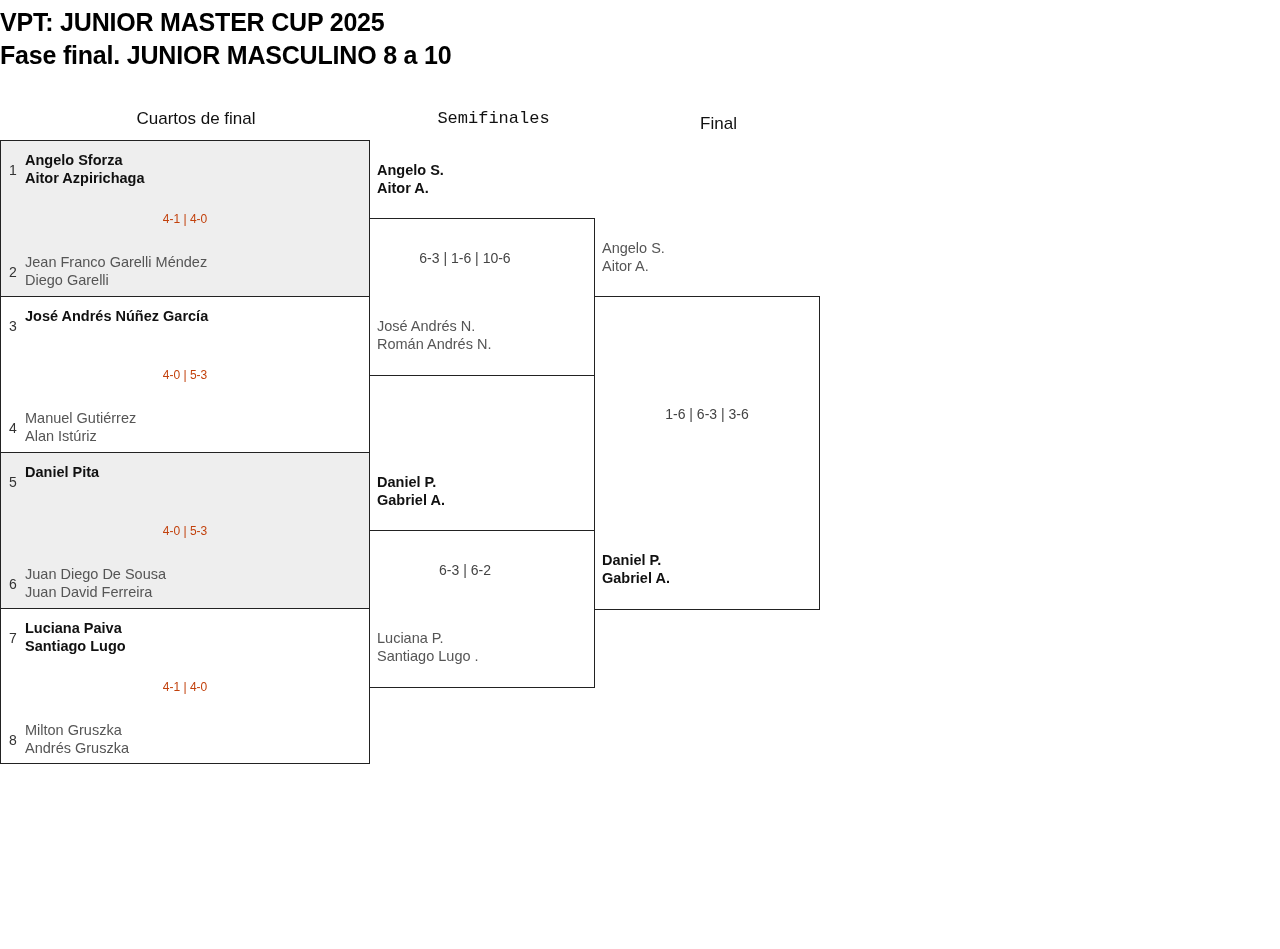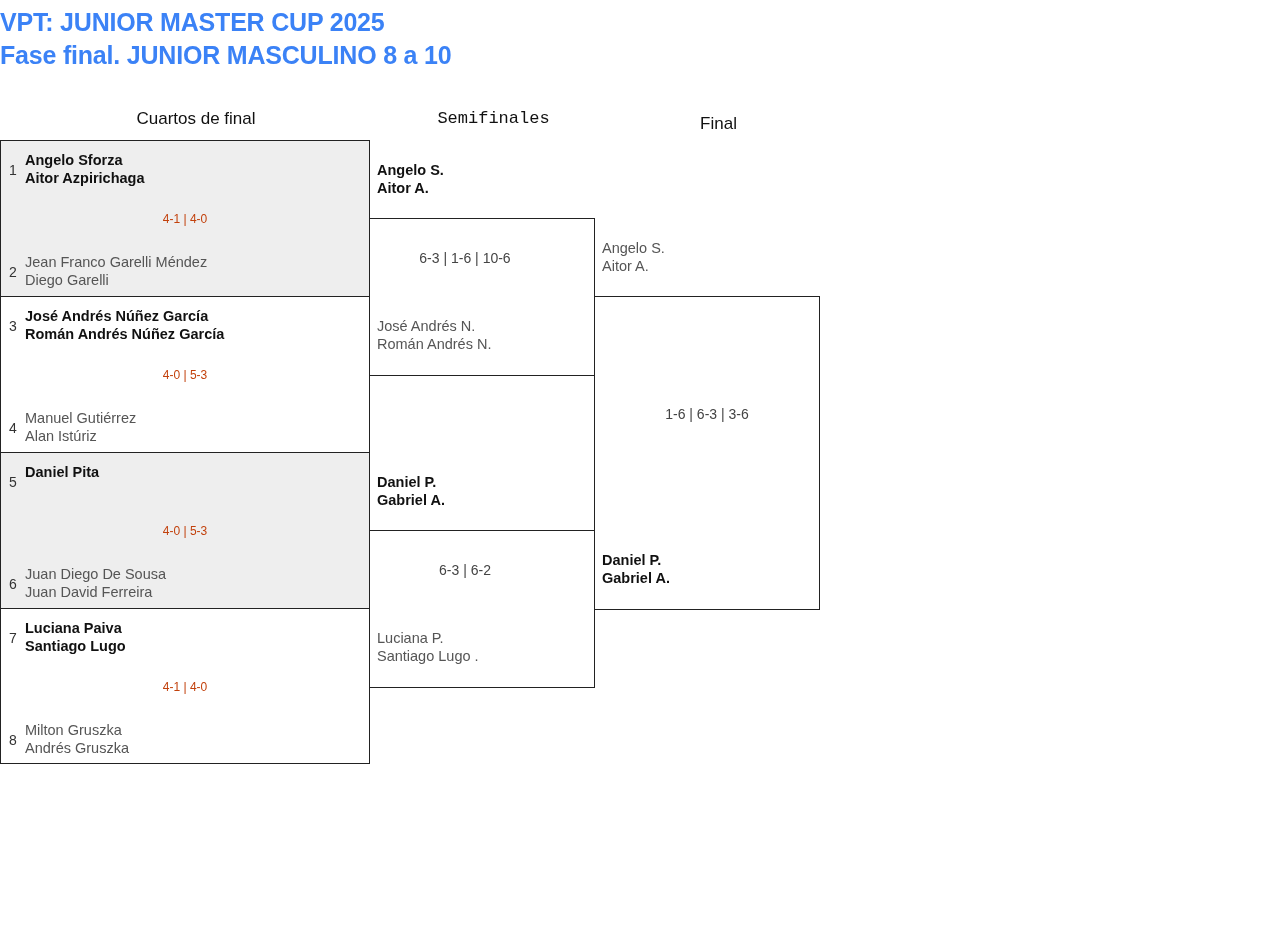--- a/index.html
+++ b/index.html
@@ -17,21 +17,21 @@
   }
 
   
   #title-block { position: absolute; left: 0; top: 6px; }
   .title-line {
     font-size: 25px;
     font-weight: 700;
     letter-spacing: -0.2px;
     line-height: 33px;
     white-space: nowrap;
-    color: #3b82f6;
+    color: #000000;
   }
 
   
   .round-header {
     position: absolute;
     font-size: 17px;
     font-weight: 400;
     color: #111111;
     text-align: center;
     white-space: nowrap;
@@ -185,21 +185,20 @@
         <div class="player">Diego Garelli</div>
       </div>
     </div>
   </div>
 
   <div class="qf-match">
     <div class="team-row top winner">
       <div class="seed">3</div>
       <div class="players">
         <div class="player">José Andrés Núñez García</div>
-        <div class="player">Román Andrés Núñez García</div>
       </div>
     </div>
     <div class="qf-score">4-0 | 5-3</div>
     <div class="team-row bottom loser">
       <div class="seed">4</div>
       <div class="players">
         <div class="player">Manuel Gutiérrez</div>
         <div class="player">Alan Istúriz</div>
       </div>
     </div>

